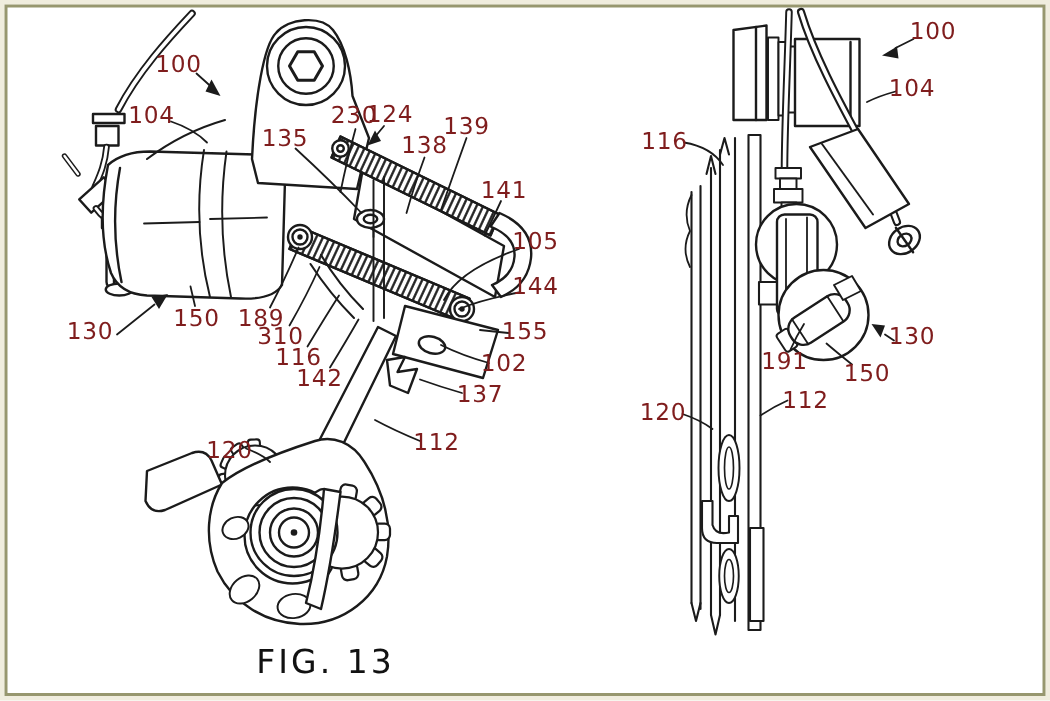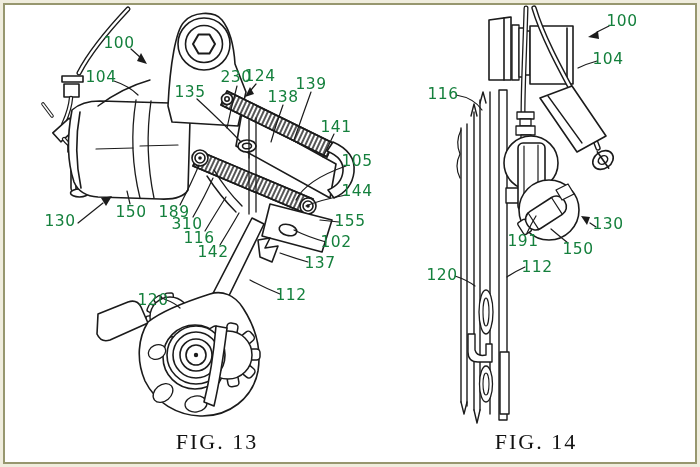--- a/index.html
+++ b/index.html
@@ -16,32 +16,31 @@
     background:#ffffff;
     border:2px solid #97976f;
     box-sizing:border-box;
   }
   svg.art{position:absolute;left:0;top:0;}
   .ref{
     position:absolute;
     transform:translate(-50%,-50%);
     font-size:15.5px;
     letter-spacing:.5px;
-    color:#15803d;
+    color:#7f1d1d;
     white-space:nowrap;
     background:transparent;
   }
   .caption{
     position:absolute;
     transform:translate(-50%,-50%);
     font-size:22px;
     letter-spacing:2px;
     color:#111;
     white-space:nowrap;
-    font-family:Liberation Serif, serif;
   }
 </style>
 </head>
 <body>
 
 <div class="page">
   <div class="canvas"></div>
 
   <svg class="art" width="700" height="467" viewBox="0 0 700 467" fill="none" stroke="#1b1b1b" stroke-width="1.6" stroke-linecap="round" stroke-linejoin="round">
     <defs>
@@ -334,14 +333,13 @@
   <span class="ref" style="left:622px;top:21px">100</span>
   <span class="ref" style="left:608px;top:59px">104</span>
   <span class="ref" style="left:443px;top:94px">116</span>
   <span class="ref" style="left:608px;top:224px">130</span>
   <span class="ref" style="left:523px;top:241px">191</span>
   <span class="ref" style="left:578px;top:249px">150</span>
   <span class="ref" style="left:442px;top:275px">120</span>
   <span class="ref" style="left:537px;top:267px">112</span>
 
   <div class="caption" style="left:217px;top:442px">FIG. 13</div>
-  <div class="caption" style="left:536px;top:442px">FIG. 14</div>
 </div>
 
 </body></html>

